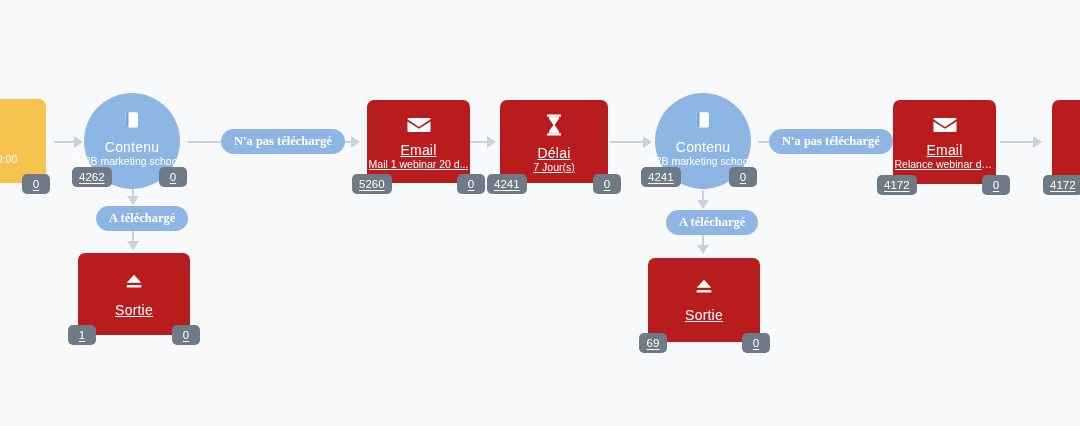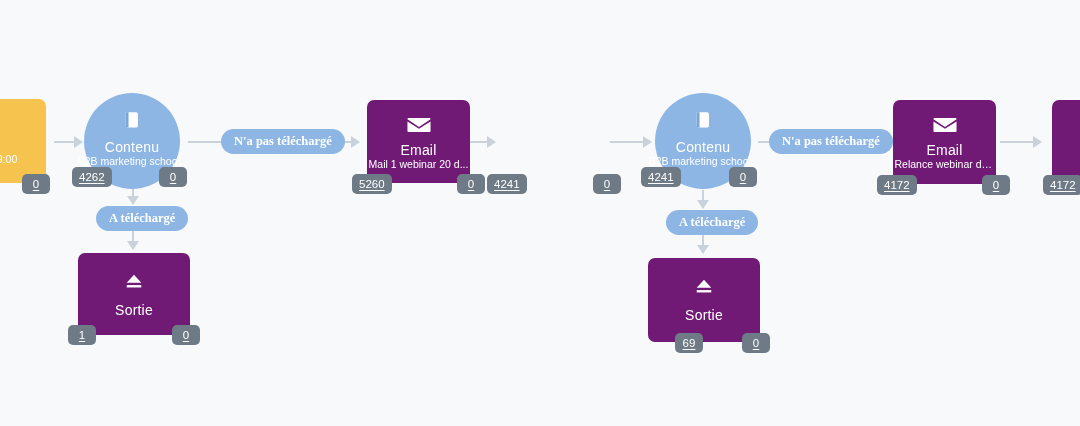--- a/index.html
+++ b/index.html
@@ -50,21 +50,21 @@
   .node-rect {
     position: absolute;
     border-radius: 7px;
     box-sizing: border-box;
     display: flex;
     flex-direction: column;
     align-items: center;
     color: #ffffff;
     text-align: center;
   }
-  .node-rect.teal  { background: #701a75; }
+  .node-rect.teal  { background: #b91c1c; text-decoration: underline; }
   .node-rect.orange{ background: #f7c34f; }
 
   
   .node-circle {
     position: absolute;
     border-radius: 50%;
     background: #8eb6e4;
     display: flex;
     flex-direction: column;
     align-items: center;
@@ -208,20 +208,31 @@
         <path d="M1.5 2h23a1 1 0 0 1 1 1v.4L13 11.6 .5 3.4V3a1 1 0 0 1 1-1z"></path>
         <path d="M.5 5.6 13 13.6 25.5 5.6V16a1 1 0 0 1-1 1h-23a1 1 0 0 1-1-1z"></path>
       </svg>
     </span>
     <div class="node-title" style="margin-top:5px;">Email</div>
     <div class="node-sub" style="max-width:100px;">Mail 1 webinar 20 d...</div>
   </div>
   <div class="badge" style="left:352px; top:174px;">5260</div>
   <div class="badge" style="left:457px; top:174px;">0</div>
 
+  <div class="node-rect teal" style="left:500px; top:100px; width:108px; height:83px; padding-top:14px;">
+    <span class="node-icon">
+      <svg width="16" height="22" viewBox="0 0 16 22" fill="#ffffff">
+        <rect x="1" y="0.5" width="14" height="2.2"></rect>
+        <rect x="1" y="19.3" width="14" height="2.2"></rect>
+        <path d="M3 2.7h10v2.1L8.6 11 13 17.2v2.1H3v-2.1L7.4 11 3 4.8z"></path>
+      </svg>
+    </span>
+    <div class="node-title" style="margin-top:6px;">Délai</div>
+    <div class="node-sub" style="max-width:104px;">7 Jour(s)</div>
+  </div>
   <div class="badge" style="left:487px; top:174px;">4241</div>
   <div class="badge" style="left:593px; top:174px;">0</div>
 
   <div class="node-circle" style="left:655px; top:93px; width:96px; height:96px; padding-top:16px;">
     <span class="node-icon">
       <svg width="22" height="22" viewBox="0 0 24 24" fill="#ffffff">
         <path d="M5 3.5h11.5a2 2 0 0 1 2 2v13a1.6 1.6 0 0 1-1.6 1.6H6.6A1.6 1.6 0 0 1 5 18.5V3.5z"></path>
         <rect x="5" y="3.5" width="3.2" height="16.6" fill="#7ba6d6"></rect>
       </svg>
     </span>
@@ -235,21 +246,21 @@
 
   <div class="node-rect teal" style="left:648px; top:258px; width:112px; height:84px; padding-top:18px;">
     <span class="node-icon">
       <svg width="22" height="20" viewBox="0 0 24 22" fill="#ffffff">
         <path d="M12 4 L20 13 H4 Z"></path>
         <rect x="4" y="15.5" width="16" height="2.6"></rect>
       </svg>
     </span>
     <div class="node-title" style="margin-top:8px;">Sortie</div>
   </div>
-  <div class="badge" style="left:639px; top:333px;margin-left:36px;">69</div>
+  <div class="badge" style="left:639px; top:333px;">69</div>
   <div class="badge" style="left:742px; top:333px;">0</div>
 
   <div class="pill" style="left:769px; top:129px;">N'a pas téléchargé</div>
 
   <div class="node-rect teal" style="left:893px; top:100px; width:103px; height:84px; padding-top:16px;">
     <span class="node-icon">
       <svg width="24" height="18" viewBox="0 0 26 19" fill="#ffffff">
         <path d="M1.5 2h23a1 1 0 0 1 1 1v.4L13 11.6 .5 3.4V3a1 1 0 0 1 1-1z"></path>
         <path d="M.5 5.6 13 13.6 25.5 5.6V16a1 1 0 0 1-1 1h-23a1 1 0 0 1-1-1z"></path>
       </svg>

